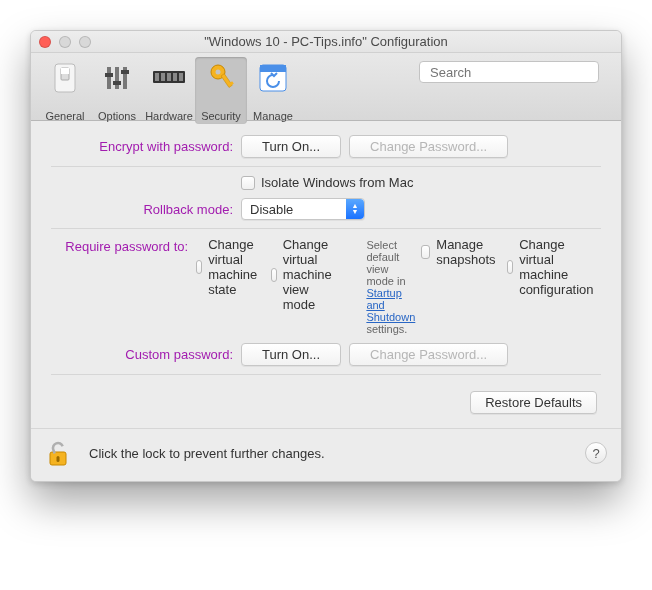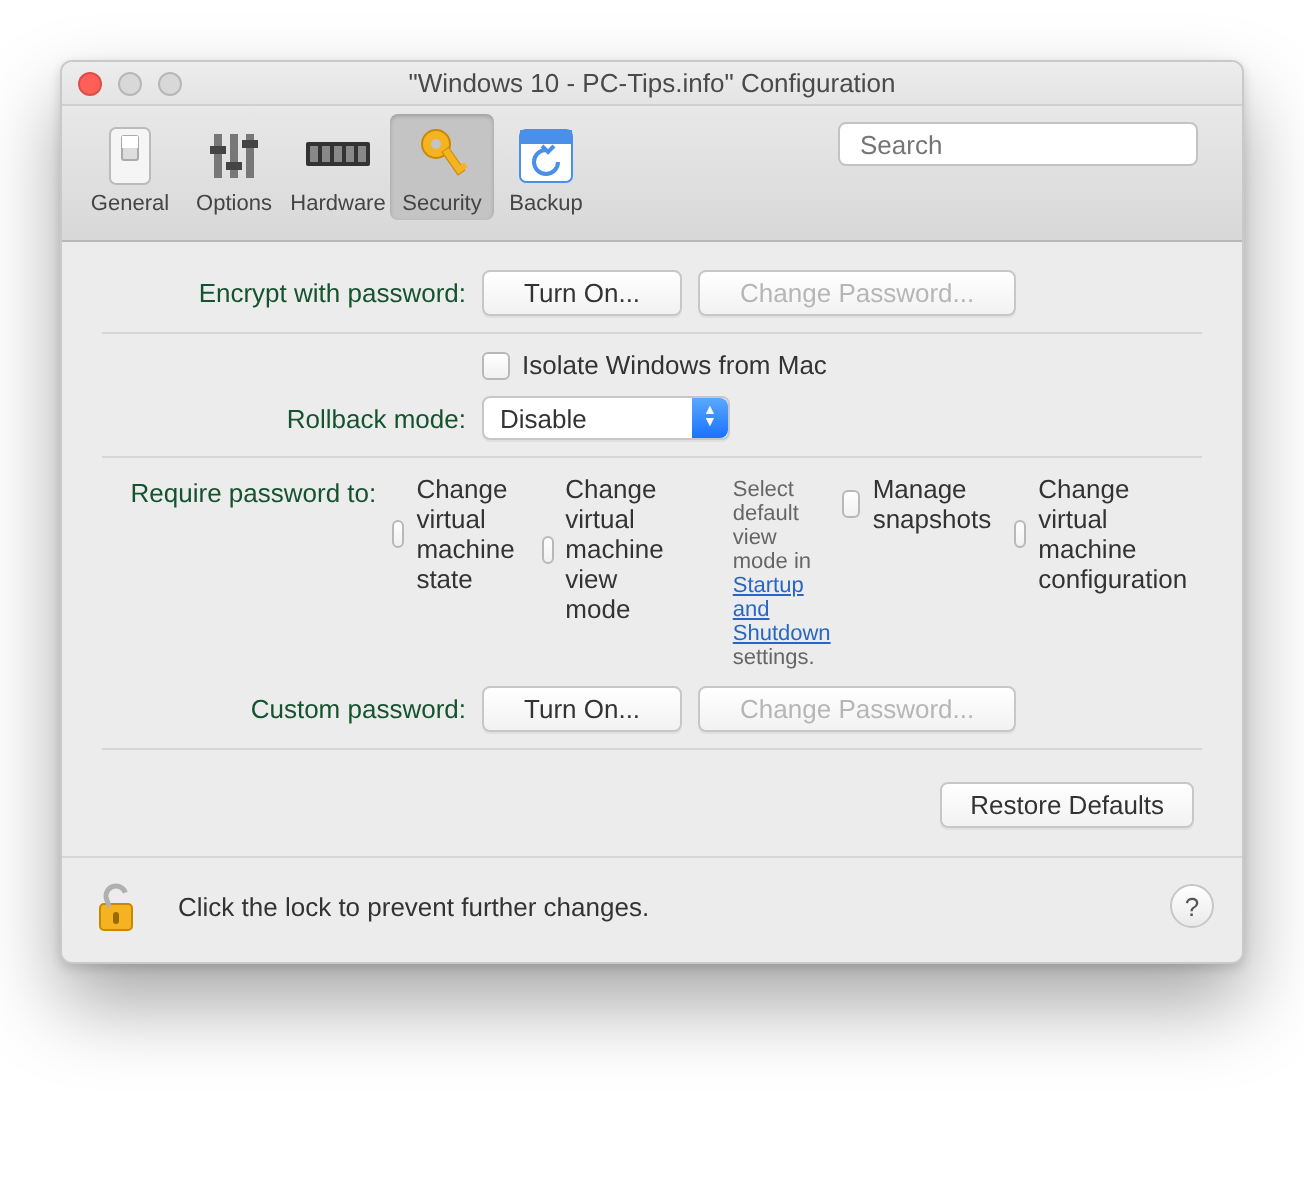--- a/index.html
+++ b/index.html
@@ -54,21 +54,21 @@
     display: flex;
     flex-direction: column;
     align-items: center;
     width: 52px;
     padding: 4px 2px 2px;
     border-radius: 4px;
     cursor: default;
   }
   .tbitem.selected { background: #c4c4c4; box-shadow: inset 0 1px 2px rgba(0,0,0,0.2);}
   .tbitem .iconwrap { height: 34px; display: flex; align-items: center; justify-content: center;}
-  .tbitem .lbl { font-size: 11px; color: #444; margin-top: 1px;}
+  .tbitem .lbl { font-size: 11px; color: #444; margin-top: 15px;}
   .search {
     position: absolute;
     right: 22px;
     top: 8px;
     width: 180px;
     height: 22px;
     background: #fff;
     border: 1px solid #c3c3c3;
     border-radius: 4px;
     display: flex;
@@ -86,21 +86,21 @@
   }
   .row {
     display: flex;
     align-items: center;
     margin-bottom: 8px;
   }
   .labelcol {
     width: 190px;
     text-align: right;
     padding-right: 8px;
-    color: #14532d;
+    color: #a21caf;
   }
   .ctrlcol {
     flex: 1;
     display: flex;
     align-items: center;
     gap: 8px;
   }
   .btn {
     background: linear-gradient(#ffffff,#f2f2f2);
     border: 1px solid #c7c7c7;
@@ -226,21 +226,21 @@
     </div>
     <div class="tbitem">
       <div class="iconwrap">
           <svg width="30" height="30">
             <rect x="2" y="2" width="26" height="26" rx="3" fill="#fff" stroke="#4a8fe8"></rect>
             <rect x="2" y="2" width="26" height="7" fill="#4a8fe8"></rect>
             <path d="M15 12 a6 6 0 1 0 6 6" fill="none" stroke="#4a8fe8" stroke-width="2"></path>
             <path d="M13 10 l3 3 l3 -3" fill="none" stroke="#4a8fe8" stroke-width="2"></path>
           </svg>
         </div>
-      <div class="lbl">Backup</div>
+      <div class="lbl">Manage</div>
     </div>
     <div class="search">
       <svg width="12" height="12">
           <circle cx="5" cy="5" r="4" fill="none" stroke="#9a9a9a" stroke-width="1.3"></circle>
           <line x1="8" y1="8" x2="11" y2="11" stroke="#9a9a9a" stroke-width="1.3"></line>
         </svg>
       <input placeholder="Search" style="">
     </div>
   </div>
 

